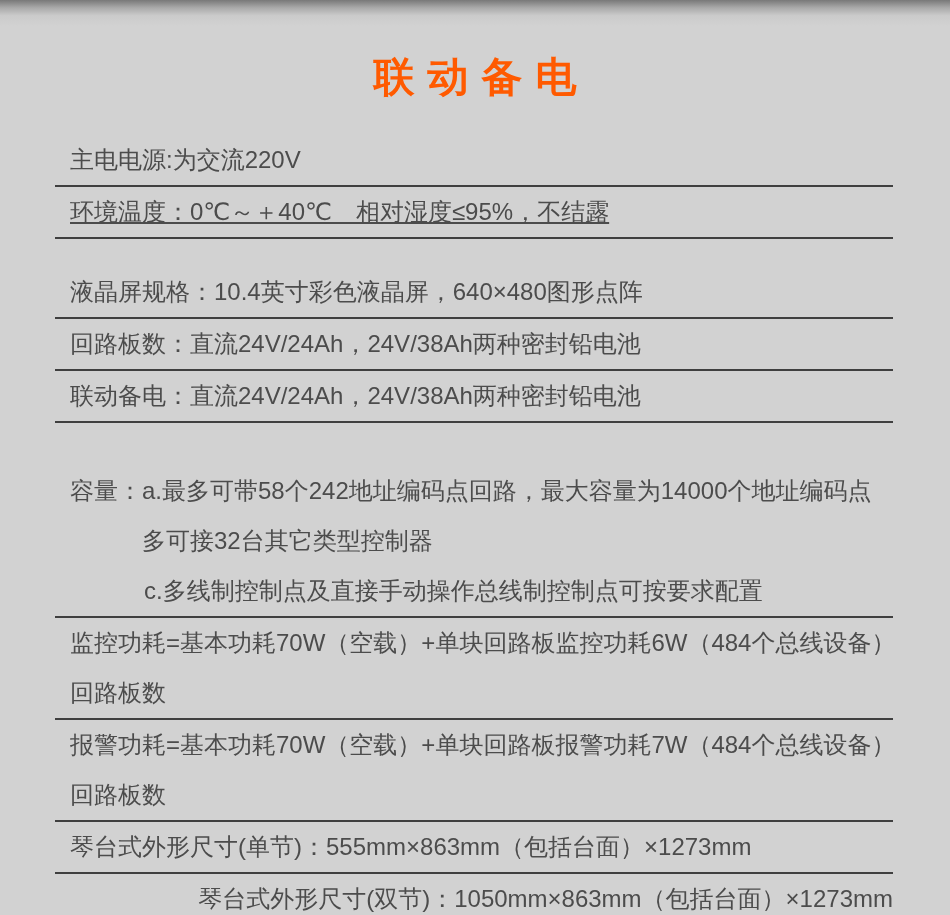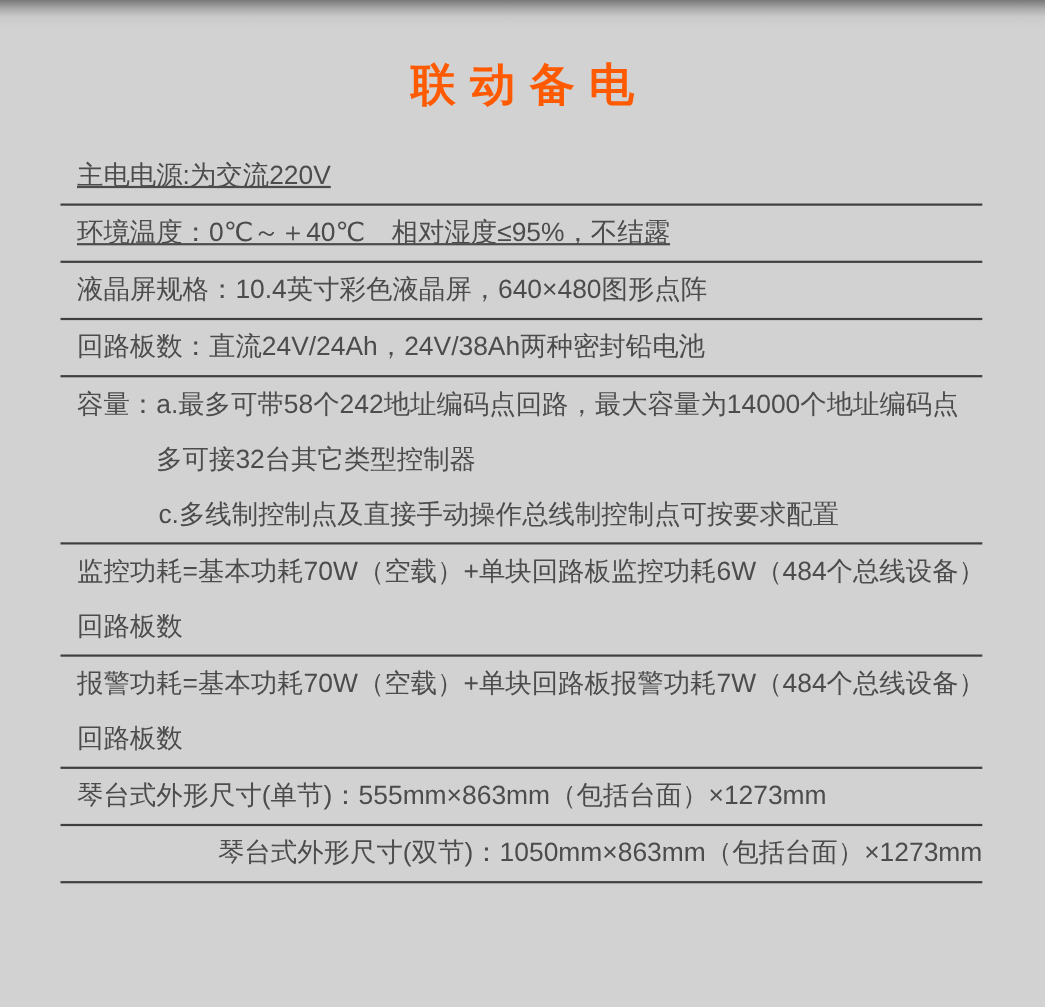--- a/index.html
+++ b/index.html
@@ -59,33 +59,36 @@
   }
 </style>
 </head>
 <body>
 
 <div class="page">
   <div class="top-shade"></div>
   <h1 class="title">联动备电</h1>
   <div class="spec-table" id="spec-table">
       <div class="row">
-        <div class="line" style="padding-left: 15px; text-decoration: underline;">主电电源:为交流220V</div>
+        <div class="line" style="padding-left: 15px;">主电电源:为交流220V</div>
       </div>
       <div class="row">
         <div class="line" style="padding-left: 15px; text-decoration: underline;">环境温度：0℃～＋40℃　相对湿度≤95%，不结露</div>
       </div>
       <div class="row">
-        <div class="line" style="padding-left: 15px;">液晶屏规格：10.4英寸彩色液晶屏，640×480图形点阵</div>
+        <div class="line" style="padding-left: 15px; margin-top: 28px;">液晶屏规格：10.4英寸彩色液晶屏，640×480图形点阵</div>
       </div>
       <div class="row">
         <div class="line" style="padding-left: 15px;">回路板数：直流24V/24Ah，24V/38Ah两种密封铅电池</div>
       </div>
       <div class="row">
-        <div class="line" style="padding-left: 15px;">容量：a.最多可带58个242地址编码点回路，最大容量为14000个地址编码点</div>
+        <div class="line" style="padding-left: 15px;">联动备电：直流24V/24Ah，24V/38Ah两种密封铅电池</div>
+      </div>
+      <div class="row">
+        <div class="line" style="padding-left: 15px; margin-top: 43px;">容量：a.最多可带58个242地址编码点回路，最大容量为14000个地址编码点</div>
         <div class="line" style="padding-left: 87px;">多可接32台其它类型控制器</div>
         <div class="line" style="padding-left: 89px;">c.多线制控制点及直接手动操作总线制控制点可按要求配置</div>
       </div>
       <div class="row">
         <div class="line" style="padding-left: 15px;">监控功耗=基本功耗70W（空载）+单块回路板监控功耗6W（484个总线设备）*</div>
         <div class="line" style="padding-left: 15px;">回路板数</div>
       </div>
       <div class="row">
         <div class="line" style="padding-left: 15px;">报警功耗=基本功耗70W（空载）+单块回路板报警功耗7W（484个总线设备）*</div>
         <div class="line" style="padding-left: 15px;">回路板数</div>

